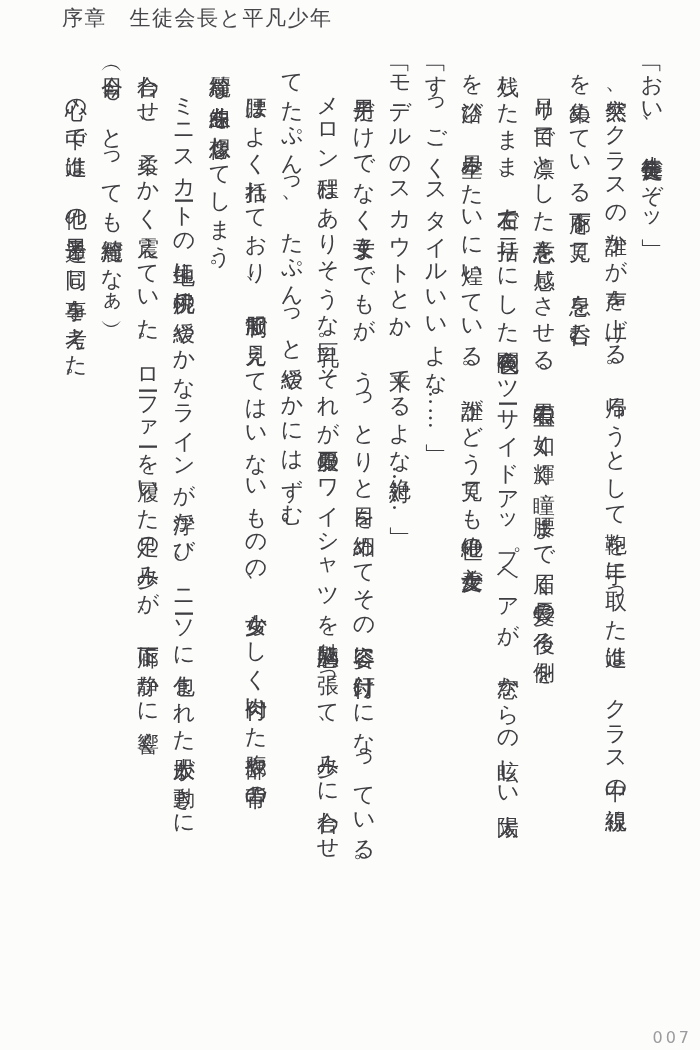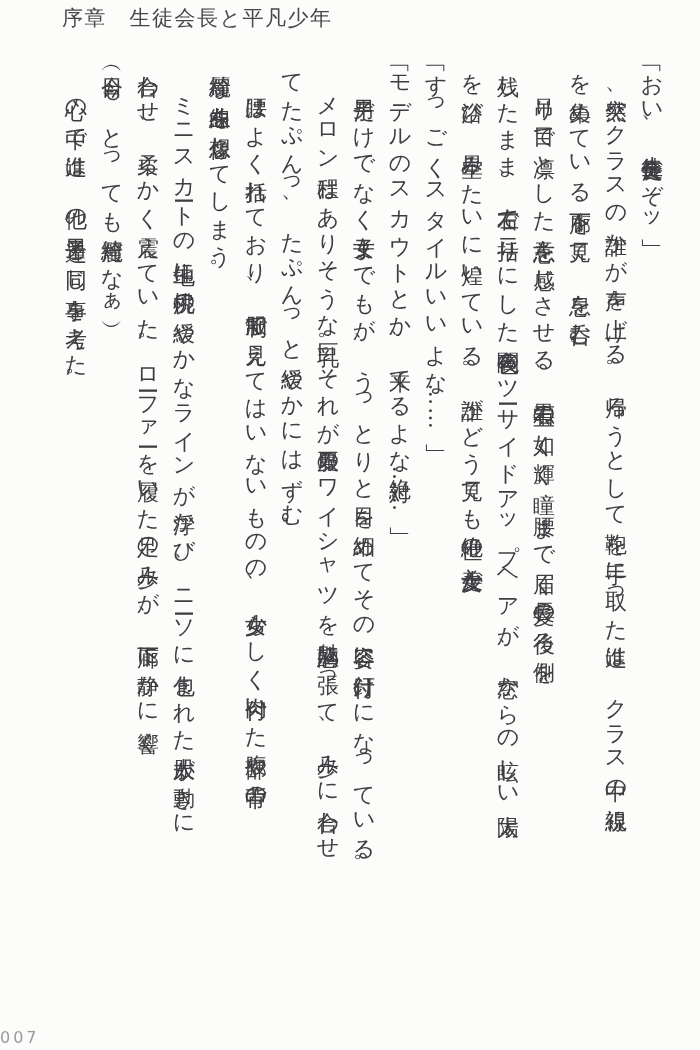--- a/index.html
+++ b/index.html
@@ -37,23 +37,23 @@
     color: #3e3e42;
   }
   .body-text p {
     margin: 0;
     padding: 0;
     white-space: pre;
   }
   .page-number {
     position: absolute;
     left: 0;
-    right: 16px;
+    right: 8px;
     bottom: 3px;
-    text-align: left;
+    text-align: right;
     font-size: 16px;
     letter-spacing: 3px;
     color: #9b9b9e;
     font-family: "DejaVu Sans", "Liberation Sans", sans-serif;
   }
 </style>
 </head>
 <body>
 
 <div class="page">

